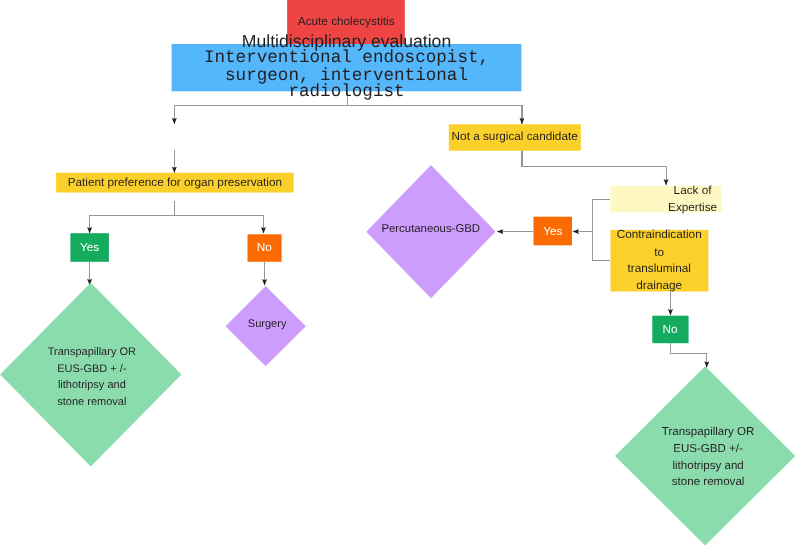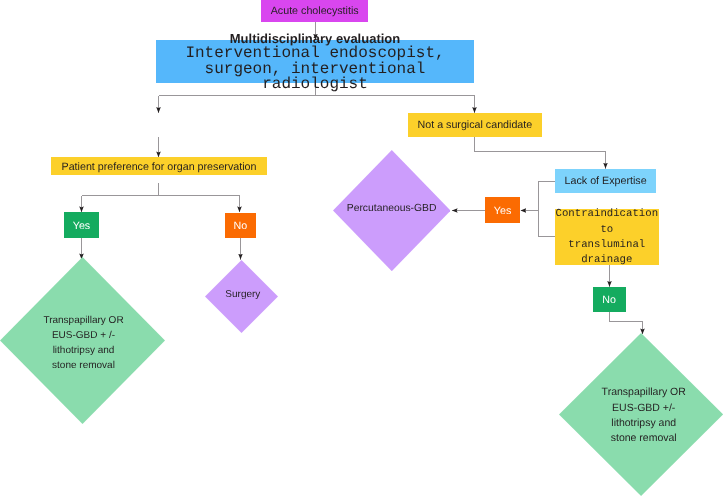--- a/index.html
+++ b/index.html
@@ -13,21 +13,21 @@
   .node{position:absolute;box-sizing:border-box;display:flex;flex-direction:column;
         align-items:center;justify-content:center;text-align:center;
         color:#231f20;font-size:10.7px;line-height:15.2px;white-space:pre-line;}
   .node>span{will-change:opacity;transform:translateY(0.5px);}
   .node.white{color:#ffffff;}
   .diamond-wrap{position:absolute;}
   .diamond-wrap svg{position:absolute;left:0;top:0;}
   .diamond-label{position:absolute;left:0;top:0;width:100%;height:100%;box-sizing:border-box;
         display:flex;align-items:center;justify-content:center;text-align:center;
         color:#231f20;font-size:10px;line-height:15.2px;white-space:pre-line;will-change:opacity;}
-  .heading{font-weight:bold;font-size:13px;}
+  .heading{font-weight:normal;font-size:16px;}
 </style>
 </head>
 <body>
 
 <div id="canvas">
 
   <svg class="wires" viewBox="0 0 725 498" xmlns="http://www.w3.org/2000/svg">
     <defs>
       <marker id="ah" markerWidth="8" markerHeight="6" refX="5.9" refY="2.3" orient="auto" markerUnits="userSpaceOnUse">
         <path d="M0,0 L5.9,2.3 L0,4.6 L1.1,2.3 Z" fill="#231f20"></path>
@@ -48,51 +48,51 @@
       <path d="M240.5,238.2 L240.5,259.5" marker-end="url(#ah)"></path>
       <path d="M474.5,136.8 L474.5,151.5 L605.5,151.5 L605.5,168.6" marker-end="url(#ah)"></path>
       <path d="M554.8,181.5 L538.5,181.5 L538.5,236.5 L554.8,236.5"></path>
       <path d="M538.5,210.5 L520.5,210.5" marker-end="url(#ah)"></path>
       <path d="M484.9,210.5 L451.8,210.5" marker-end="url(#ah)"></path>
       <path d="M609.5,265.1 L609.5,286.8" marker-end="url(#ah)"></path>
       <path d="M609.5,312.1 L609.5,321.5 L642.5,321.5 L642.5,334.3" marker-end="url(#ah)"></path>
     </g>
   </svg>
 
-  <div class="node" style="left:261px;top:0px;width:107.4px;height:22px;background:#d946ef;">
+  <div class="node" style="left:261px;top:0px;width:107.4px;height:40px;background:#ef4444;">
     <span>Acute cholecystitis</span>
   </div>
 
   <div class="node" style="left:156px;top:40px;width:318px;height:43px;background:#55b7fb;padding-bottom:2px;">
     <span class="heading">Multidisciplinary evaluation</span>
     <span style="font-size:16px;font-family:Liberation Mono, monospace;">Interventional endoscopist, surgeon, interventional radiologist</span>
   </div>
 
 
-  <div class="node" style="left:407.9px;top:112.9px;width:134px;height:23.9px;background:#fcd02a;">
+  <div class="node" style="left:407.9px;top:112.9px;width:120px;height:23.9px;background:#fcd02a;">
     <span>Not a surgical candidate</span>
   </div>
 
   <div class="node" style="left:50.9px;top:157.3px;width:216.2px;height:18px;background:#fcd02a;">
     <span>Patient preference for organ preservation</span>
   </div>
 
   <div class="node white" style="left:64px;top:212.3px;width:35px;height:25.8px;background:#14ab5f;">
     <span>Yes</span>
   </div>
 
   <div class="node white" style="left:224.8px;top:212.5px;width:31px;height:25.5px;background:#fb6b02;">
     <span>No</span>
   </div>
 
-  <div class="node" style="left:554.8px;top:168.7px;width:101.6px;height:24.1px;background:#7dd3fc;">
+  <div class="node" style="left:554.8px;top:168.7px;width:101.6px;height:24.1px;background:#fef9c3;padding-left:48px;">
     <span>Lack of Expertise</span>
   </div>
 
-  <div class="node" style="left:554.8px;top:208.7px;width:104px;height:56.4px;background:#fcd02a;font-family:Liberation Mono, monospace;">
+  <div class="node" style="left:554.8px;top:208.7px;width:89px;height:56.4px;background:#fcd02a;">
     <span>Contraindication to
 transluminal
 drainage</span>
   </div>
 
   <div class="node white" style="left:484.9px;top:197.2px;width:35.3px;height:25.9px;background:#fb6b02;">
     <span>Yes</span>
   </div>
 
   <div class="node white" style="left:592.6px;top:286.8px;width:33.2px;height:25.3px;background:#14ab5f;">

